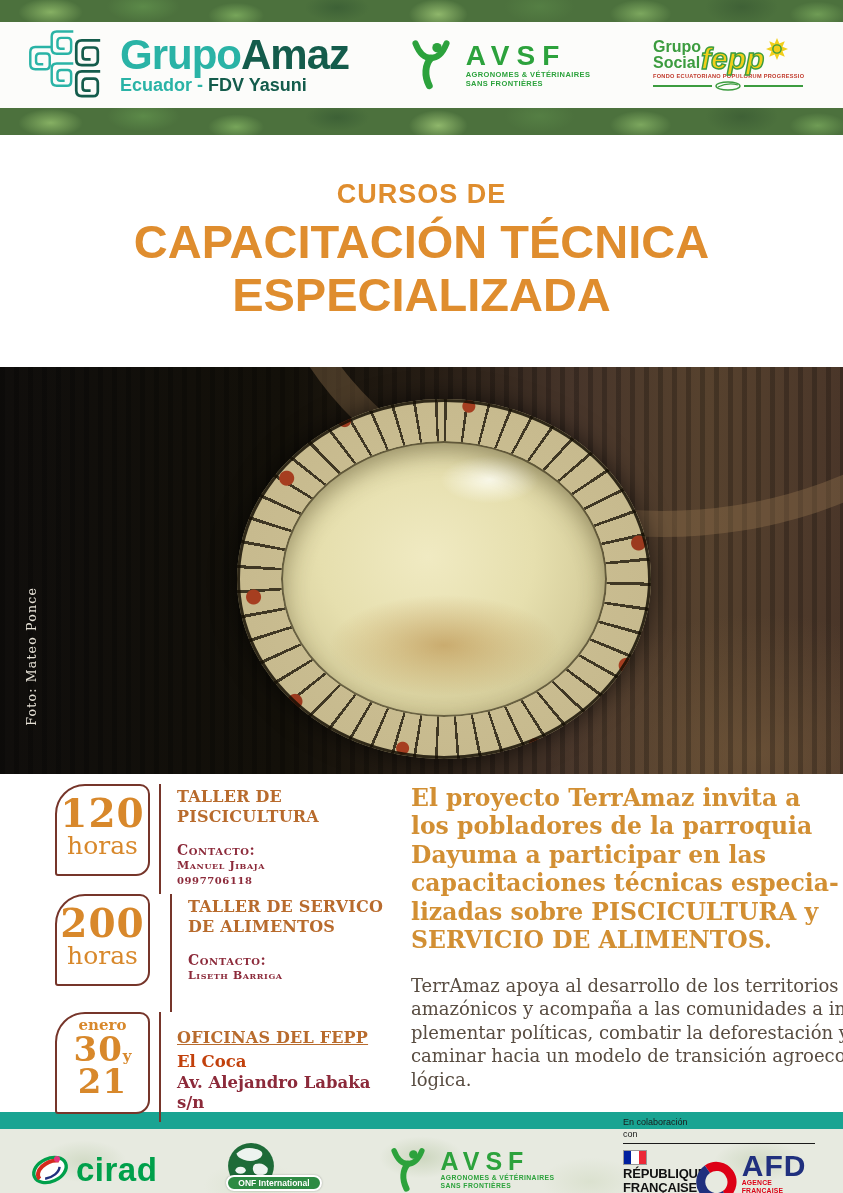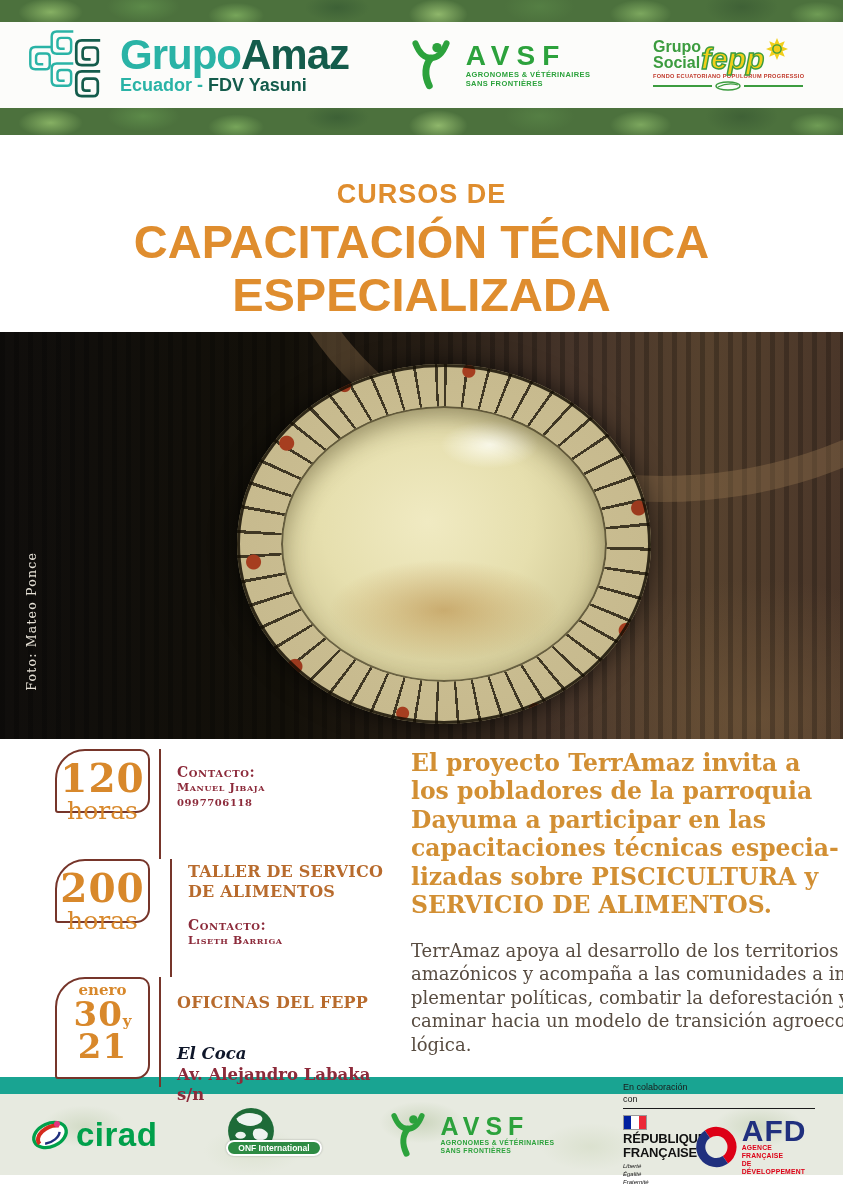--- a/index.html
+++ b/index.html
@@ -46,21 +46,21 @@
   .fepp-group { color:#3c9c3f; font-size:16px; font-weight:bold; line-height:1.02; }
   .fepp-mark { position:relative; display:flex; align-items:flex-start; }
   .fepp-word { font-size:30px; font-weight:bold; font-style:italic; line-height:0.85; color:#f2cf1b; -webkit-text-stroke:1.4px #3c9c3f; text-shadow:0 0 1px #3c9c3f; }
   .fepp-sun { margin-left:2px; margin-top:-8px; }
   .fepp-tagline { color:#c0392b; font-size:5.6px; font-weight:bold; letter-spacing:0.3px; margin-top:2px; white-space:nowrap; }
   .fepp-underline { display:flex; align-items:center; margin-top:2px; }
   .fepp-underline .line { flex:1; height:2px; background:#3c9c3f; }
   .fepp-leaf { margin:0 3px; }
 
   
-  .title-block { height:197px; text-align:center; padding-top:44px; font-family:"Liberation Sans", sans-serif; color:#df8d2e; }
+  .title-block { height:232px; text-align:center; padding-top:44px; font-family:"Liberation Sans", sans-serif; color:#df8d2e; }
   .title-kicker { font-size:27px; font-weight:bold; letter-spacing:1px; }
   .title-main { font-size:47px; font-weight:bold; line-height:1.12; letter-spacing:0px; margin-top:6px; }
   .title-main2 { font-size:47px; font-weight:bold; line-height:1.12; }
 
   
   .photo { position:relative; height:407px; overflow:hidden;
     background-image:
       repeating-linear-gradient(90deg, rgba(0,0,0,0.22) 0 5px, rgba(0,0,0,0) 5px 14px),
       radial-gradient(ellipse 300px 200px at 90% 95%, rgba(122,94,62,0.55) 0%, rgba(122,94,62,0) 70%),
       linear-gradient(90deg, #100e0c 0%, #131009 34%, #291f16 52%, #47352a 68%, #57422e 84%, #4a3629 100%);
@@ -92,34 +92,34 @@
   .photo-credit { position:absolute; left:24px; bottom:48px; writing-mode:vertical-rl; transform:rotate(180deg); color:#e6e1d6; font-size:12.5px; letter-spacing:1.2px; }
 
   
   .content { height:338px; display:flex; padding:10px 36px 0 55px; gap:10px; }
   .left-col { width:342px; flex:0 0 342px; }
   .course-row { display:flex; align-items:stretch; }
   .row-1 { height:110px; }
   .row-2 { height:118px;gap:11px; }
   .row-3 { height:110px; }
   .hours-box { width:95px; flex:0 0 95px; border:2px solid #76352a; border-radius:30px 10px 14px 3px; text-align:center; color:#d8882b; align-self:flex-start; padding-top:8px; }
-  .hb-1, .hb-2 { height:64px; }
+  .hb-1, .hb-2 { height:92px; }
   .hb-3 { height:102px; padding-top:4px; }
   .hours-num { display:block; font-size:39px; font-weight:bold; line-height:1; letter-spacing:1px; }
   .hours-unit { display:block; font-size:25px; line-height:1.05; }
   .date-month { display:block; font-size:15px; font-weight:bold; line-height:1; }
   .date-line { display:block; font-size:34px; font-weight:bold; line-height:0.95; letter-spacing:1px; }
   .date-conj { font-size:15px; font-weight:bold; letter-spacing:0; }
   .course-info { margin-left:9px; border-left:2px solid #76352a; padding-left:16px; flex:1; }
   .course-title { color:#b86b2d; font-size:16px; font-weight:bold; letter-spacing:0.2px; line-height:1.25; margin-top:3px; }
   .contact-label { color:#8c2a3a; font-size:14px; font-weight:bold; font-variant:small-caps; letter-spacing:0.6px; margin-top:15px; }
   .contact-name { color:#8c2a3a; font-size:11px; font-weight:bold; font-variant:small-caps; letter-spacing:0.6px; margin-top:1px; }
   .contact-phone { color:#8c2a3a; font-size:10px; font-weight:bold; letter-spacing:0.6px; margin-top:3px; }
-  .venue-title { margin-top:16px; }
-  .addr-1 { color:#0f172a; font-size:16.5px; font-weight:bold; margin-top:31px; line-height:1.25;font-style:italic; }
+  .venue-title { margin-top:16px;text-decoration:underline; }
+  .addr-1 { color:#c2410c; font-size:16.5px; font-weight:bold; margin-top:4px; line-height:1.25; }
   .addr-2 { color:#8c2a3a; font-size:16.5px; font-weight:bold; line-height:1.25; }
 
   .right-col { flex:1; padding-left:4px; }
   .lead-line { color:#d28f33; font-size:23.5px; font-weight:bold; line-height:1.21; white-space:nowrap; }
   .lead-para { margin-bottom:19px; }
   .body-line { color:#584c41; font-size:18px; line-height:1.31; white-space:nowrap; }
 
   
   .teal-bar { height:17px; background:#19a492; }
   .footer-band { height:81px; display:flex; align-items:center; justify-content:space-between; padding:0 28px 0 30px;
@@ -235,20 +235,21 @@
 
   <section class="content">
     <div class="left-col">
 
       <div class="course-row row-1">
         <div class="hours-box hb-1">
           <span class="hours-num">120</span>
           <span class="hours-unit">horas</span>
         </div>
         <div class="course-info">
+          <div class="course-title">TALLER DE PISCICULTURA</div>
           <div class="contact-label">Contacto:</div>
           <div class="contact-name">Manuel Jibaja</div>
           <div class="contact-phone">0997706118</div>
         </div>
       </div>
 
       <div class="course-row row-2">
         <div class="hours-box hb-2">
           <span class="hours-num">200</span>
           <span class="hours-unit">horas</span>

